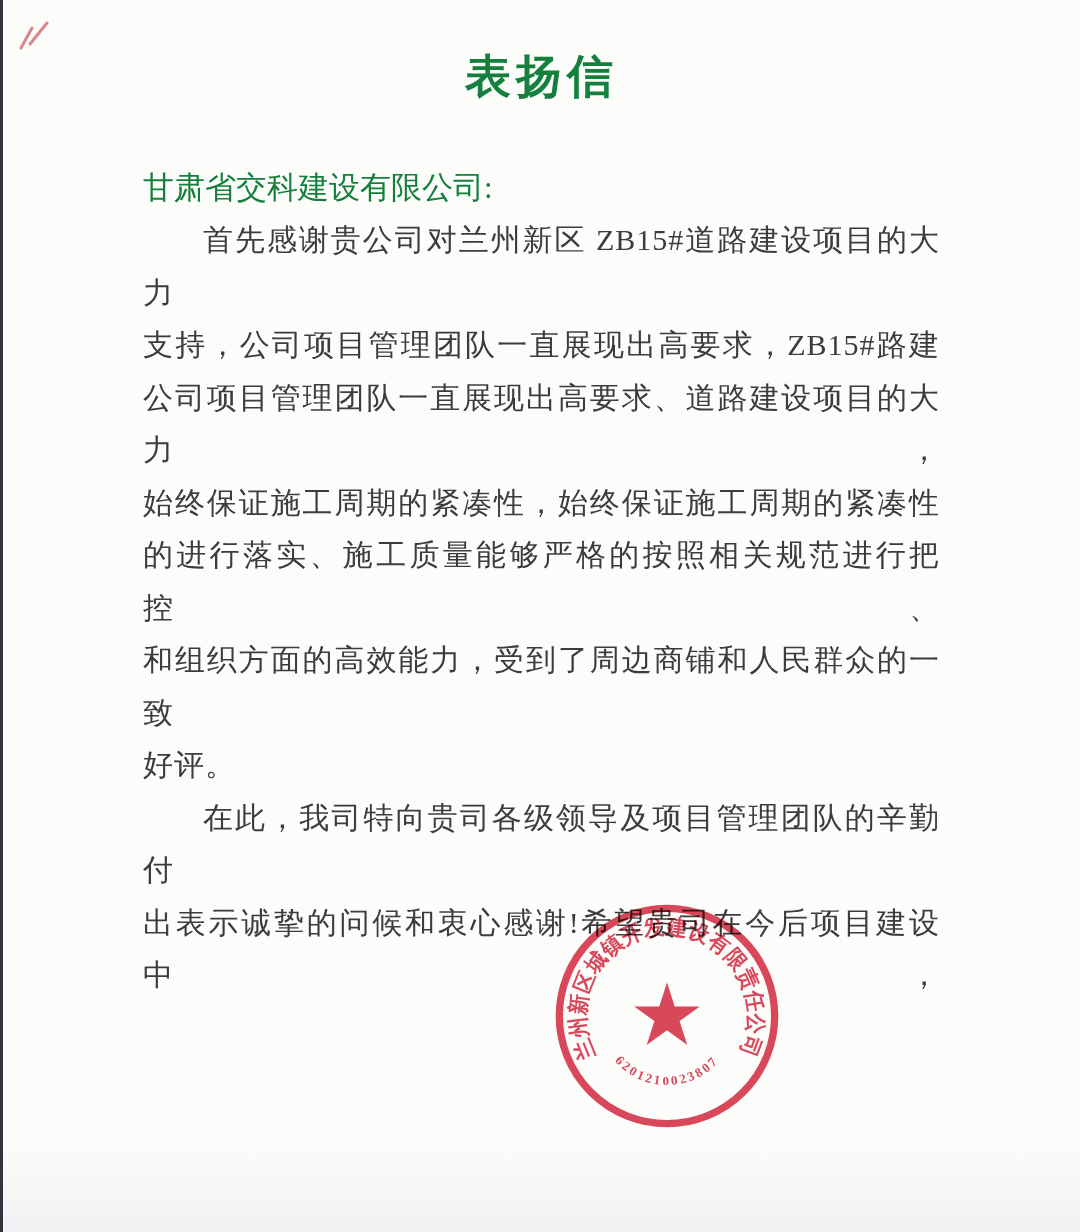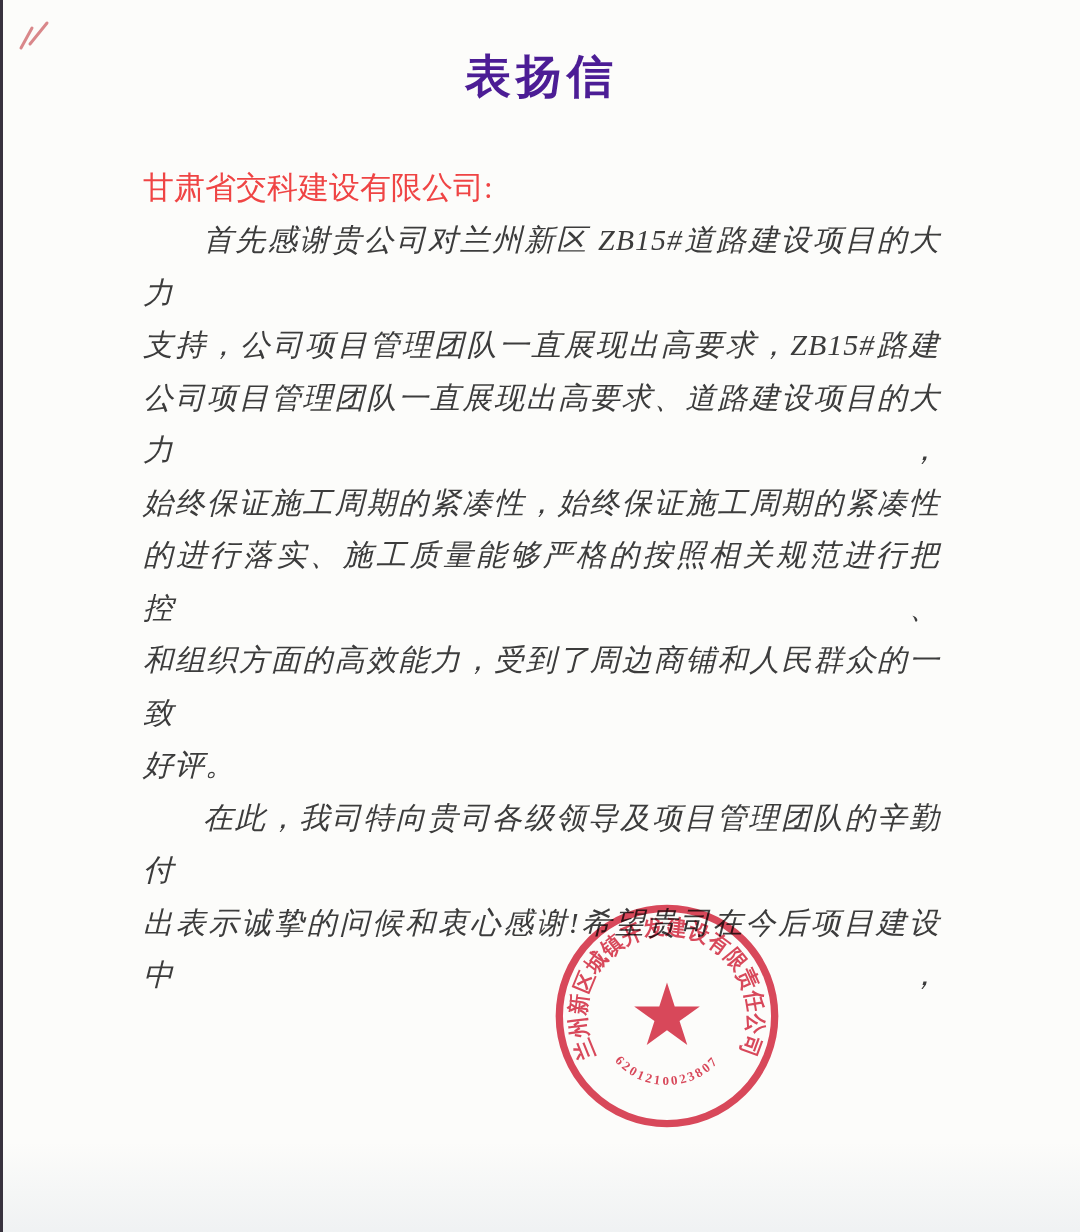--- a/index.html
+++ b/index.html
@@ -7,26 +7,26 @@
     position:relative;width:1080px;height:1232px;background:#fcfcfa;
     box-sizing:border-box;border-left:3px solid #38323e;overflow:hidden;
     font-family:"Liberation Serif","DejaVu Serif",serif;color:#3a3a3a;
   }
   .scan-tint{position:absolute;left:0;right:0;bottom:0;height:90px;
     background:linear-gradient(to bottom,rgba(130,150,180,0),rgba(130,150,180,0.10));
     pointer-events:none;}
   .pen-mark{position:absolute;left:12px;top:16px;opacity:.75;}
   .title{
     text-align:center;margin:46px 0 0 0;font-size:46px;font-weight:800;
-    color:#4c1d95;letter-spacing:5px;
+    color:#15803d;letter-spacing:5px;
     font-family:"Liberation Sans","DejaVu Sans",sans-serif;
   }
   .content{padding:0 140px;}
-  .salutation{margin-top:54px;font-size:31px;line-height:52px;color:#ef4444;}
-  .para{margin:0;font-style:italic;}
+  .salutation{margin-top:54px;font-size:31px;line-height:52px;color:#15803d;}
+  .para{margin:0;}
   .para .line{font-size:30px;line-height:52.5px;letter-spacing:1px;color:#3c3c3c;}
   .line.fill{text-align:justify;text-align-last:justify;}
   .line.indent{text-indent:2em;}
   .seal{position:absolute;left:549px;top:901px;width:230px;height:230px;
     mix-blend-mode:multiply;opacity:.92;pointer-events:none;}
   .seal svg{width:100%;height:100%;}
   .seal-text{font-family:"Liberation Serif","DejaVu Serif",serif;font-weight:700;}
 </style>
 </head>
 <body>

